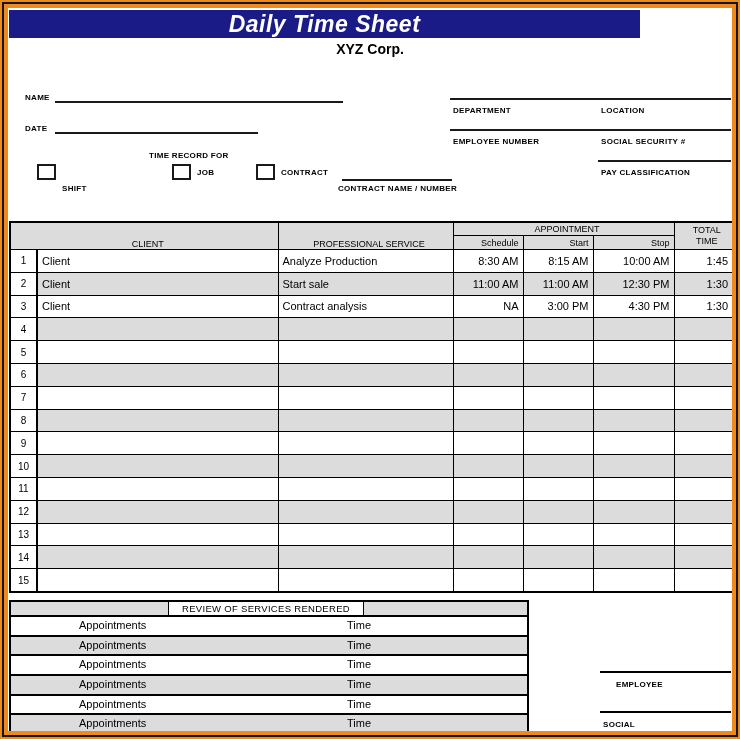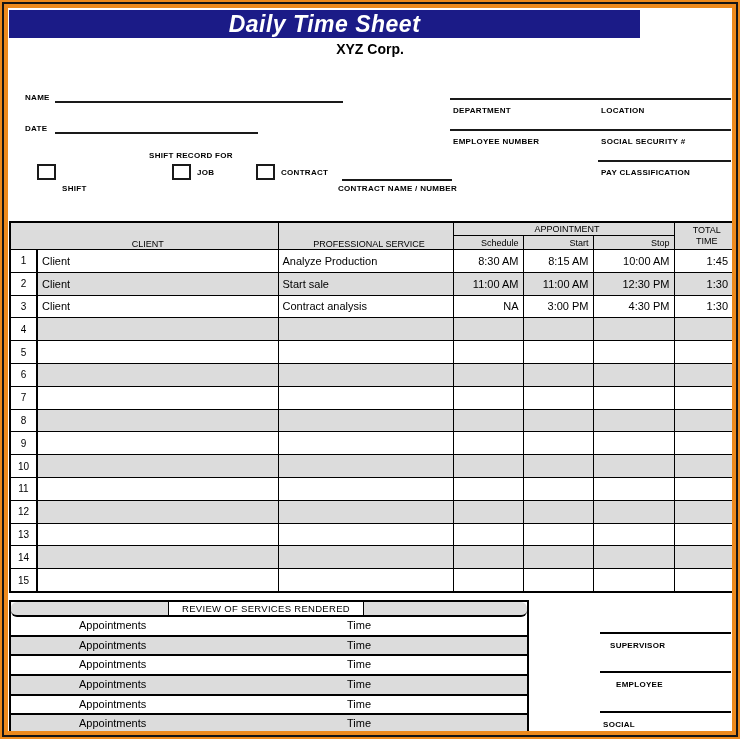--- a/index.html
+++ b/index.html
@@ -33,21 +33,21 @@
   .h-total { text-align:center; vertical-align:middle; line-height:11px; border-bottom:2px solid #000; padding:0 2px; }
   .ts tbody td { height:21.8px; font-size:11px; background:#fff; }
   .ts td.num { border-right:2px solid #000; text-align:center; font-size:10px; padding:0 2px; background:#fff; }
   .c-txt { text-align:left; }
   .c-time { text-align:right; padding:0 5px; }
   .ts tr.alt td { background:var(--row_gray,#DCDCDC); }
   .ts tr.alt td.num { background:#fff; }
 
   
   .review { position:absolute; left:9px; top:600px; width:516px; border:2px solid #000; background:#fff; }
-  .review-header { position:relative; height:13px; background:var(--row_gray,#DCDCDC); border-bottom:2px solid #000;border-radius:6px; }
+  .review-header { position:relative; height:13px; background:var(--row_gray,#DCDCDC); border-bottom:2px solid #000; }
   .review-title-box { position:absolute; left:157px; top:-1px; width:194px; height:13px; border:1px solid #000; background:#fff;
                       font-size:9.5px; text-align:center; line-height:13px; letter-spacing:0.3px; }
   .review-row { position:relative; height:17.7px; border-bottom:2px solid #000; font-size:11px; line-height:17.7px; background:#fff; }
   .review-row:last-child { border-bottom:none; }
   .review-row.alt { background:var(--row_gray,#DCDCDC); }
   .appt-label { position:absolute; left:68px; top:0; }
   .time-label { position:absolute; left:336px; top:0; }
 
   
   .sig { position:absolute; left:600px; width:131px; border-top:2px solid #000; }
@@ -66,21 +66,21 @@
     <div class="title">Daily Time Sheet</div>
   </div>
   <div class="company">XYZ Corp.</div>
 
   <div class="lbl" style="left:25px; top:93px;">NAME</div>
   <div class="fill" style="left:55px; top:101px; width:288px;"></div>
 
   <div class="lbl" style="left:25px; top:124px;">DATE</div>
   <div class="fill" style="left:55px; top:132px; width:203px;"></div>
 
-  <div class="lbl" style="left:149px; top:151px;">SHIFT RECORD FOR</div>
+  <div class="lbl" style="left:149px; top:151px;">TIME RECORD FOR</div>
 
   <div class="cb" style="left:37px; top:164px;"></div>
   <div class="lbl" style="left:62px; top:168px;margin-top:16px;">SHIFT</div>
 
   <div class="cb" style="left:172px; top:164px;"></div>
   <div class="lbl" style="left:197px; top:168px;">JOB</div>
 
   <div class="cb" style="left:256px; top:164px;"></div>
   <div class="lbl" style="left:281px; top:168px;">CONTRACT</div>
 
@@ -309,23 +309,20 @@
           <span class="time-label">Time</span>
         </div>
 
         <div class="review-row alt">
           <span class="appt-label">Appointments</span>
           <span class="time-label">Time</span>
         </div>
       </div>
   </div>
 
-  <div class="sig sig-1">
-    <div class="sig-label">SUPERVISOR</div>
-  </div>
   <div class="sig sig-2">
     <div class="sig-label">EMPLOYEE</div>
   </div>
   <div class="sig sig-3">
     <div class="sig-label">SOCIAL</div>
   </div>
 
   <div class="frame-orange"></div>
   <div class="frame-black"></div>
 </div>

